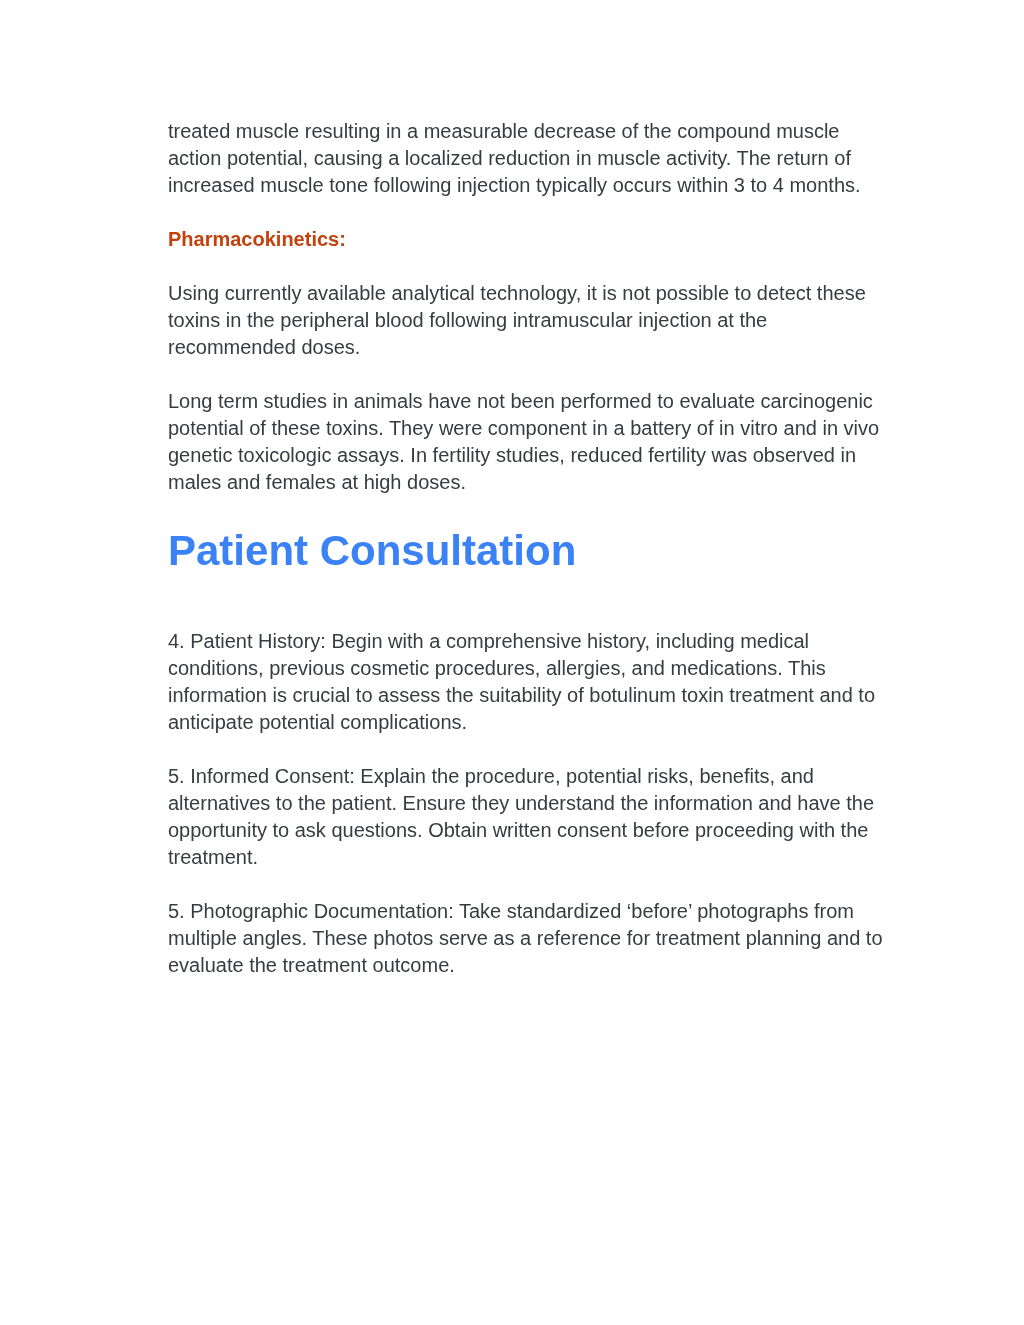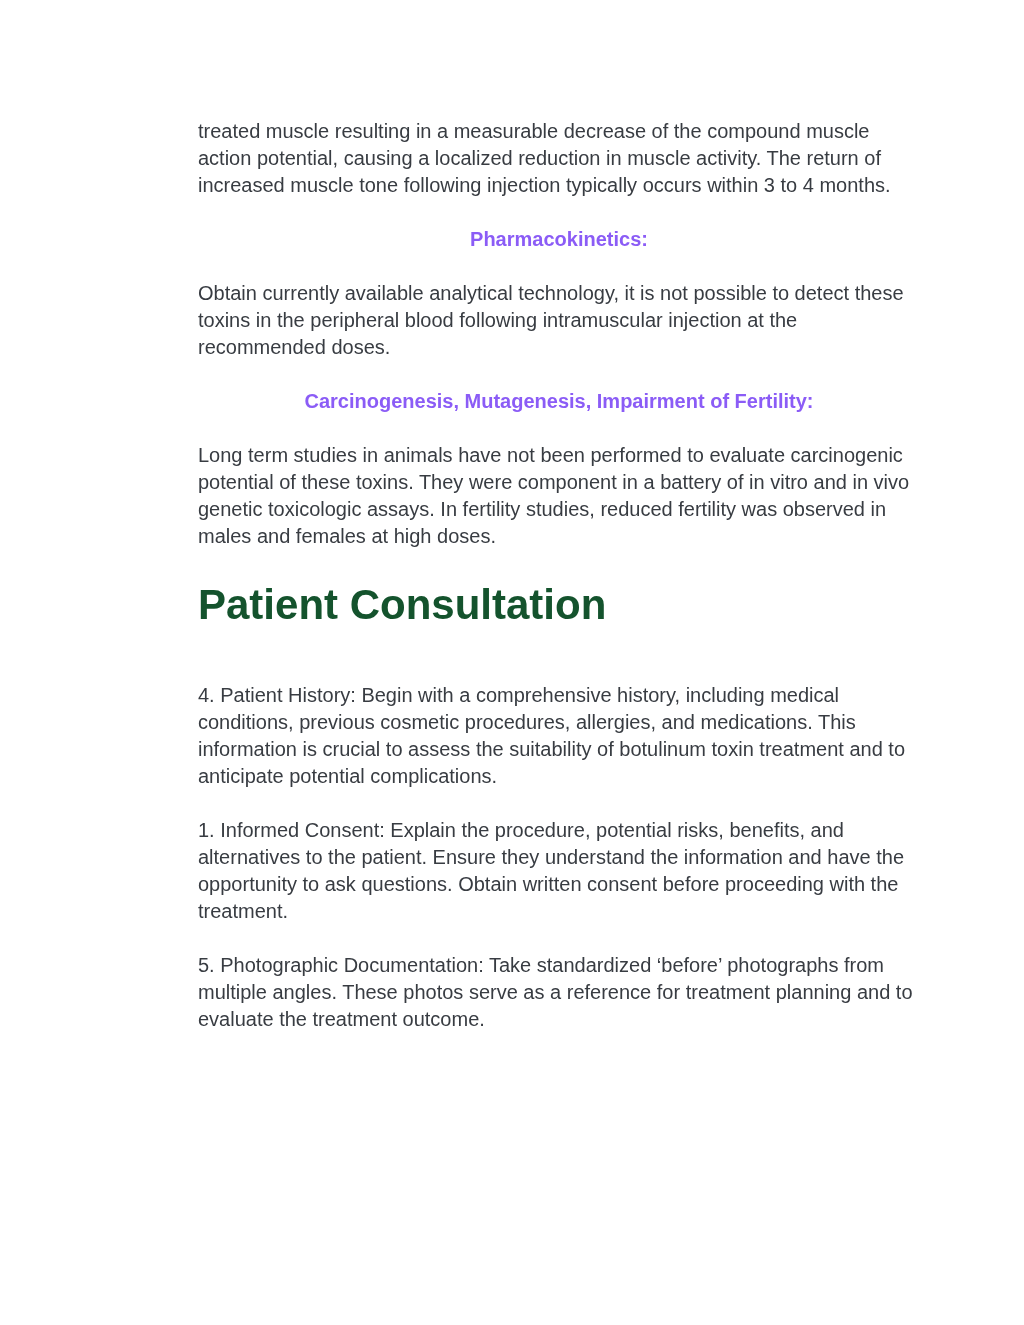--- a/index.html
+++ b/index.html
@@ -9,69 +9,67 @@
   }
   .page {
     position: relative;
     width: 1024px;
     height: 1325px;
     background: #ffffff;
     overflow: hidden;
   }
   .content {
     position: absolute;
-    left: 198px;
+    left: 168px;
     top: 118px;
     width: 722px;
     font-family: "Liberation Sans", sans-serif;
     font-size: 20px;
     line-height: 27px;
     color: #383c42;
   }
   .paragraph {
     white-space: pre-line;
     margin: 0 0 27px 0;
   }
   .subheading {
     font-weight: bold;
-    color: #8b5cf6;
+    color: #c2410c;
     margin: 0 0 27px 0;
-    text-align: center;
   }
   .doc-title {
     font-weight: bold;
     font-size: 42px;
     line-height: 49px;
-    color: #14532d;
+    color: #3b82f6;
     margin: 30px 0 53px 0;
   }
 </style>
 </head>
 <body>
 
 <div class="page">
   <div class="content">
     <div class="paragraph">treated muscle resulting in a measurable decrease of the compound muscle
 action potential, causing a localized reduction in muscle activity. The return of
 increased muscle tone following injection typically occurs within 3 to 4 months.</div>
     <div class="subheading">Pharmacokinetics:</div>
-    <div class="paragraph">Obtain currently available analytical technology, it is not possible to detect these
+    <div class="paragraph">Using currently available analytical technology, it is not possible to detect these
 toxins in the peripheral blood following intramuscular injection at the
 recommended doses.</div>
-    <div class="subheading">Carcinogenesis, Mutagenesis, Impairment of Fertility:</div>
     <div class="paragraph">Long term studies in animals have not been performed to evaluate carcinogenic
 potential of these toxins. They were component in a battery of in vitro and in vivo
 genetic toxicologic assays. In fertility studies, reduced fertility was observed in
 males and females at high doses.</div>
     <div class="doc-title">Patient Consultation</div>
     <div class="paragraph">4. Patient History: Begin with a comprehensive history, including medical
 conditions, previous cosmetic procedures, allergies, and medications. This
 information is crucial to assess the suitability of botulinum toxin treatment and to
 anticipate potential complications.</div>
-    <div class="paragraph">1. Informed Consent: Explain the procedure, potential risks, benefits, and
+    <div class="paragraph">5. Informed Consent: Explain the procedure, potential risks, benefits, and
 alternatives to the patient. Ensure they understand the information and have the
 opportunity to ask questions. Obtain written consent before proceeding with the
 treatment.</div>
     <div class="paragraph">5. Photographic Documentation: Take standardized ‘before’ photographs from
 multiple angles. These photos serve as a reference for treatment planning and to
 evaluate the treatment outcome.</div>
   </div>
 </div>
 
 </body></html>

